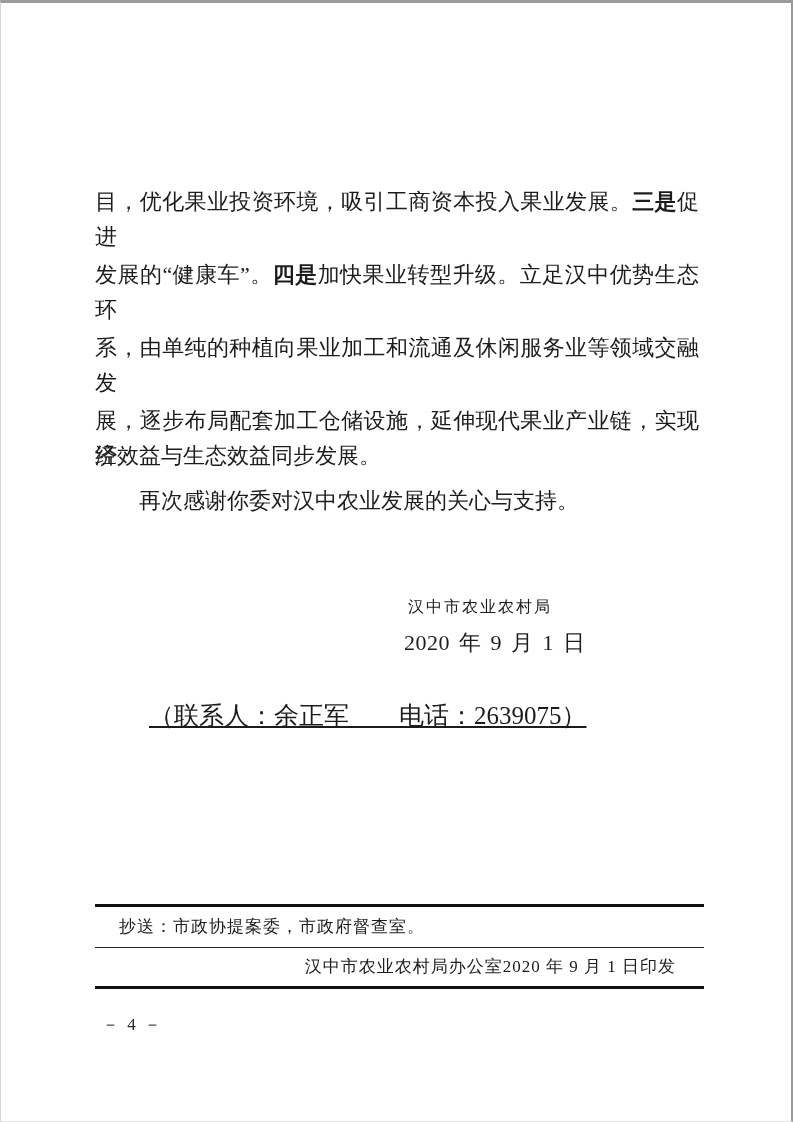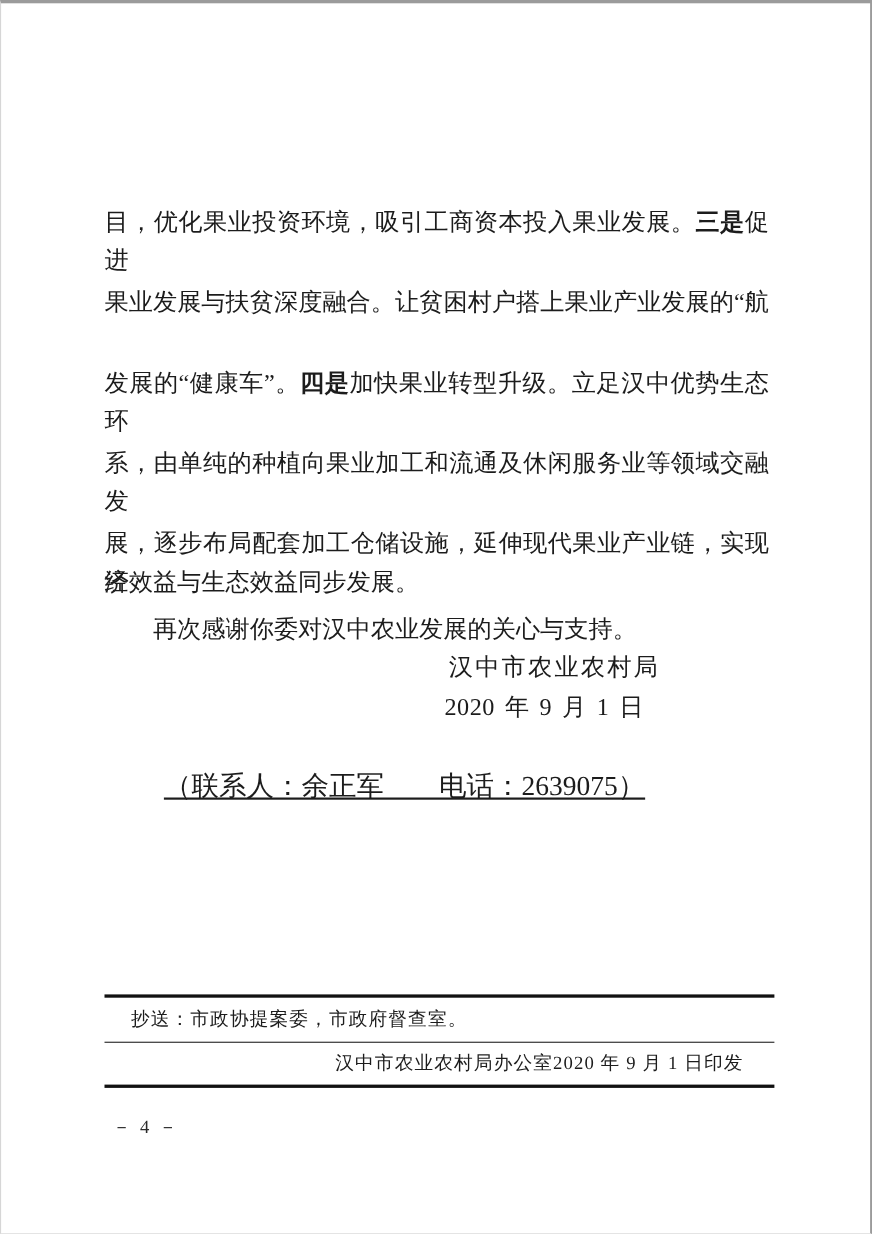--- a/index.html
+++ b/index.html
@@ -30,26 +30,25 @@
     text-align-last:justify;
     text-justify:inter-character;
     margin-top:38px;
   }
   .bline .b{font-weight:bold;}
   .thanks{
     height:35px;line-height:35px;
     margin-top:10px;
     text-indent:44px;
     font-size:22px;
-    font-family:Liberation Mono, monospace;
   }
   
   .sig-agency{
     position:absolute;left:407px;top:590px;
-    font-size:22px;line-height:28px;letter-spacing:2px;white-space:nowrap;
+    font-size:16px;line-height:28px;letter-spacing:2px;white-space:nowrap;
   }
   .sig-date{
     position:absolute;left:403px;top:626px;
     font-size:22px;line-height:28px;letter-spacing:0.5px;word-spacing:3px;white-space:nowrap;
   }
   
   .contact{
     position:absolute;left:148px;top:698px;
     font-size:25px;line-height:30px;white-space:nowrap;text-decoration:underline;
   }
@@ -81,21 +80,20 @@
     font-size:17px;letter-spacing:2px;color:#2a2a2a;white-space:nowrap;
   }
 </style>
 </head>
 <body>
 
 <div class="page">
 
   <div class="body-text">
       <div class="bline just"><span>目，优化果业投资环境，吸引工商资本投入果业发展。</span><span class="b">三是</span><span>促进</span></div>
-      <div class="bline just"><span>果业发展与扶贫深度融合。让贫困村户搭上果业产业发展的“航</span></div>
       <div class="bline just"><span>发展的“健康车”。</span><span class="b">四是</span><span>加快果业转型升级。立足汉中优势生态环</span></div>
       <div class="bline just"><span>系，由单纯的种植向果业加工和流通及休闲服务业等领域交融发</span></div>
       <div class="bline just"><span>展，逐步布局配套加工仓储设施，延伸现代果业产业链，实现经</span></div>
       <div class="bline"><span>济效益与生态效益同步发展。</span></div>
       <div class="thanks">再次感谢你委对汉中农业发展的关心与支持。</div>
     </div>
 
   <div class="sig-agency">汉中市农业农村局</div>
   <div class="sig-date">2020 年 9 月 1 日</div>
 

